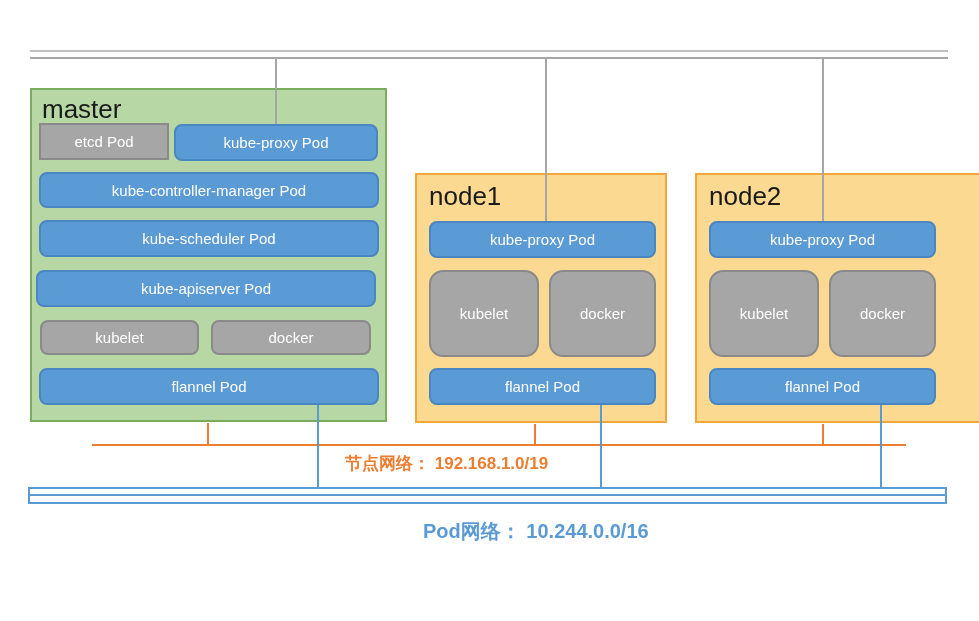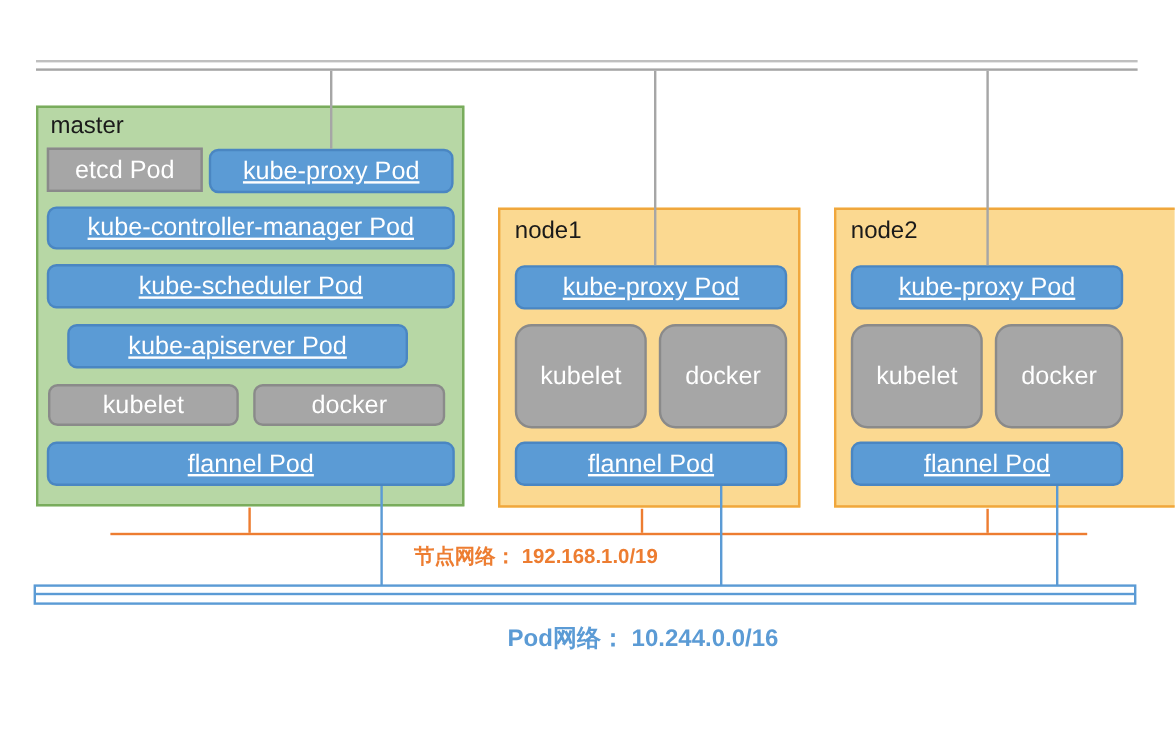--- a/index.html
+++ b/index.html
@@ -27,38 +27,38 @@
   .vline-orange{position:absolute;width:2px;background:var(--c-orange);z-index:5;}
   .hline-orange{position:absolute;height:2px;background:var(--c-orange);z-index:4;}
 
   .host{position:absolute;border:2px solid;}
   .host.master{left:30px;top:88px;width:357px;height:334px;
     background:var(--c-green_fill);border-color:var(--c-green_border);}
   .host.node1{left:415px;top:173px;width:252px;height:250px;
     background:var(--c-yellow_fill);border-color:var(--c-yellow_border);}
   .host.node2{left:695px;top:173px;width:303px;height:250px;
     background:var(--c-yellow_fill);border-color:var(--c-yellow_border);text-align:center;}
-  .host-label{position:absolute;font-size:20px;color:var(--c-text_black);}
+  .host-label{position:absolute;font-size:26px;color:var(--c-text_black);}
   .master .host-label{left:10px;top:4px;}
   .node1 .host-label,.node2 .host-label{left:12px;top:6px;}
 
   .pbox{position:absolute;display:flex;align-items:center;justify-content:center;
-    color:#ffffff;font-size:21px;border:2px solid;white-space:nowrap;}
-  .pbox.blue{background:var(--c-blue_fill);border-color:var(--c-blue_border);border-radius:8px;text-decoration:underline;}
+    color:#ffffff;font-size:15px;border:2px solid;white-space:nowrap;}
+  .pbox.blue{background:var(--c-blue_fill);border-color:var(--c-blue_border);border-radius:8px;}
   .pbox.gray{background:var(--c-gray_fill);border-color:var(--c-gray_border);}
   .pbox.gray.sq{border-radius:0;}
   .pbox.gray.r8{border-radius:8px;}
   .pbox.gray.r14{border-radius:14px;}
 
   
   .m-etcd{left:7px;top:33px;width:130px;height:37px;}
   .m-proxy{left:142px;top:34px;width:204px;height:37px;}
   .m-ctrl{left:7px;top:82px;width:340px;height:36px;}
   .m-sched{left:7px;top:130px;width:340px;height:37px;}
-  .m-api{left:24px;top:180px;width:284px;height:37px;}
+  .m-api{left:4px;top:180px;width:340px;height:37px;}
   .m-kubelet{left:8px;top:230px;width:159px;height:35px;}
   .m-docker{left:179px;top:230px;width:160px;height:35px;}
   .m-flannel{left:7px;top:278px;width:340px;height:37px;}
 
   
   .n-proxy{left:12px;top:46px;width:227px;height:37px;}
   .n-kubelet{left:12px;top:95px;width:110px;height:87px;}
   .n-docker{left:132px;top:95px;width:107px;height:87px;}
   .n-flannel{left:12px;top:193px;width:227px;height:37px;}
 

